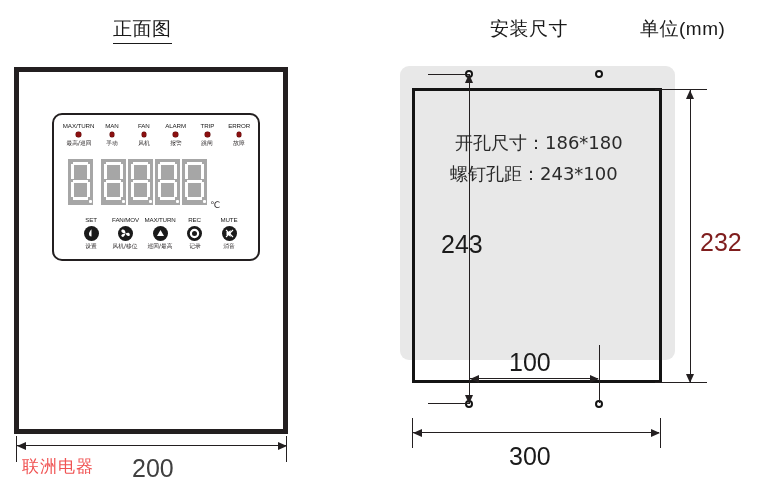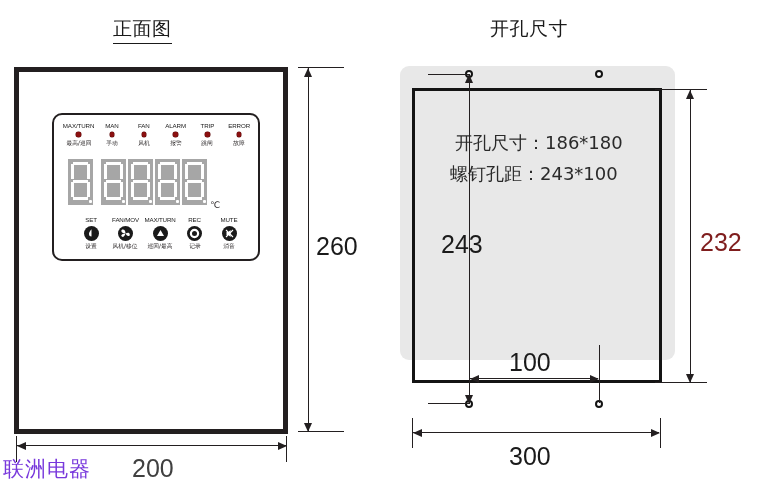--- a/index.html
+++ b/index.html
@@ -141,22 +141,22 @@
   #dim200-wrap { position: absolute; left: 10px; top: 432px; width: 290px; height: 60px; }
   #dim200-ext-l { left: 6px; top: 4px; height: 26px; }
   #dim200-ext-r { left: 276px; top: 4px; height: 26px; }
   #dim200-line  { left: 7px; top: 13px; width: 269px; }
   #dim200-ar-l  { left: 7px; top: 9.5px; }
   #dim200-ar-r  { left: 268px; top: 9.5px; }
   #dim200-label { position: absolute; left: 122px; top: 22px; font-size: 25px; color: #404040; }
 
   
   #watermark {
-    position: absolute; left: 3px; top: 455px;
-    font-size: 21px; color: #6d28d9; letter-spacing: 1px;
+    position: absolute; left: 22px; top: 455px;
+    font-size: 17px; color: #ef4444; letter-spacing: 1px;
     font-family: "DejaVu Sans", "Liberation Sans", sans-serif;
     opacity: 0.92;
   }
 
   
   #mount-backdrop {
     position: absolute;
     left: 400px; top: 66px;
     width: 275px; height: 294px;
     background: #e8e8e8;
@@ -222,21 +222,22 @@
   #dim180-ar-l  { left: 413px; top: 428.5px; }
   #dim180-ar-r  { left: 651px; top: 428.5px; }
   #dim180-label { position: absolute; left: 509px; top: 442px; font-size: 25px; color: #1a1a1a; }
 </style>
 </head>
 <body>
 
 <div id="root">
 
   <div class="title" id="title-front">正面图</div>
-  <div class="title" id="title-mount">开孔尺寸</div>
+  <div class="title" id="title-mount">安装尺寸</div>
+  <div class="title" id="title-unit">单位(mm)</div>
 
   <div id="front-enclosure">
 
     <div id="front-panel">
 
       <div id="led-row">
         <div class="led-cell wide">
           <span class="led-en">MAX/TURN</span>
           <span class="led-dot"></span>
           <span class="led-cn">最高/巡回</span>
@@ -375,28 +376,20 @@
               <line x1="11" y1="4" x2="4" y2="11" stroke="#fff" stroke-width="1.1"></line>
             </svg>
           </span>
           <span class="btn-cn">消音</span>
         </div>
       </div>
 
     </div>
   </div>
 
-  <div id="dim260-wrap">
-    <div class="ext-h" id="dim260-ext-top"></div>
-    <div class="ext-h" id="dim260-ext-bot"></div>
-    <div class="ext-v" id="dim260-line"></div>
-    <div class="arrow-up" id="dim260-ar-top"></div>
-    <div class="arrow-down" id="dim260-ar-bot"></div>
-    <div id="dim260-label">260</div>
-  </div>
 
   <div id="dim200-wrap">
     <div class="ext-v" id="dim200-ext-l"></div>
     <div class="ext-v" id="dim200-ext-r"></div>
     <div class="ext-h" id="dim200-line"></div>
     <div class="arrow-left" id="dim200-ar-l"></div>
     <div class="arrow-right" id="dim200-ar-r"></div>
     <div id="dim200-label">200</div>
   </div>
 

